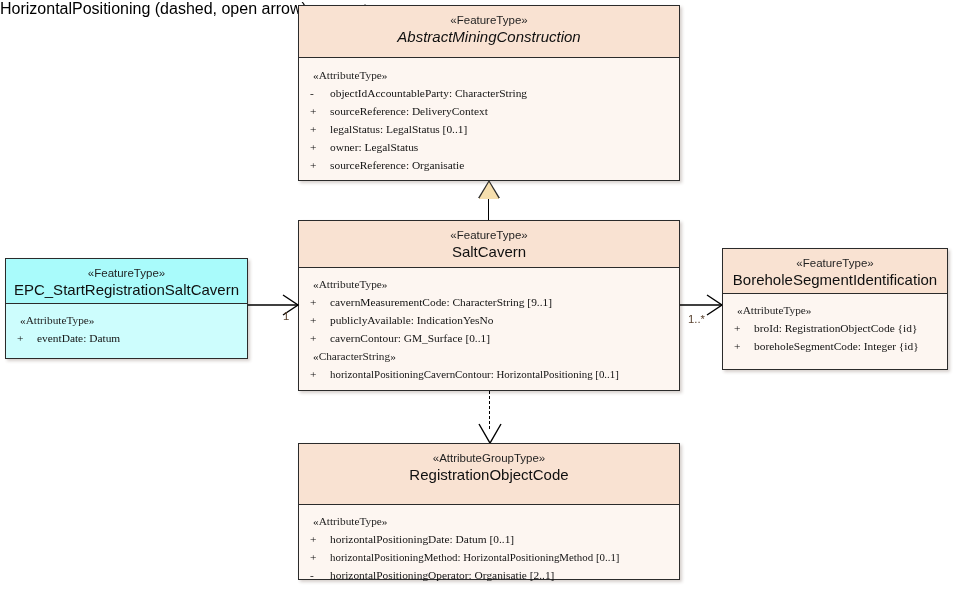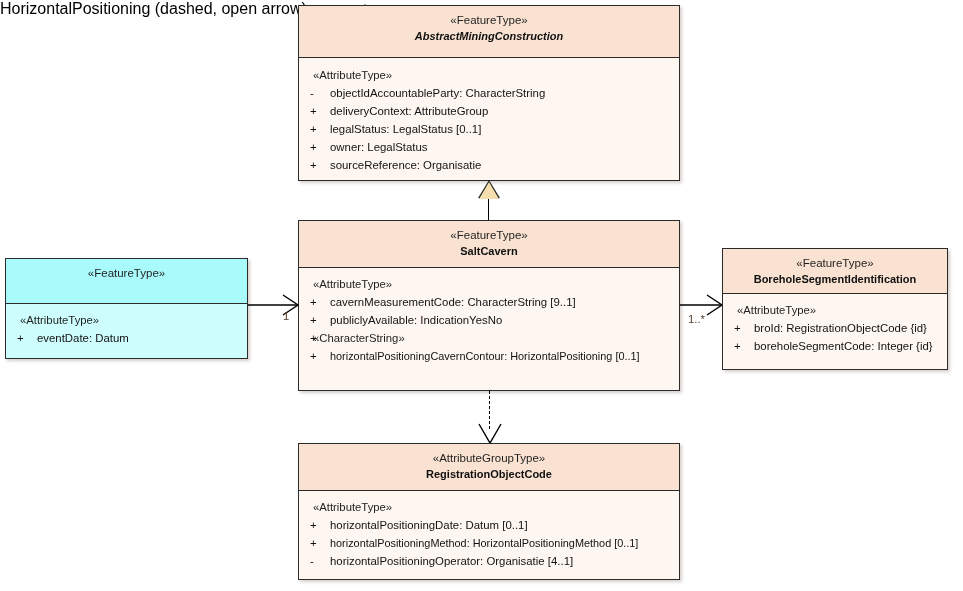--- a/index.html
+++ b/index.html
@@ -37,33 +37,34 @@
   .uml-class.cyan .hdr {
     background: #a9fbfb;
   }
   .stereo {
     font-size: 11.5px;
     color: #1f1f1f;
     line-height: 15px;
     white-space: nowrap;
   }
   .cname {
-    font-size: 11px;
-    font-weight: bold;
+    font-size: 15px;
+    font-weight: normal;
     color: #101010;
     line-height: 17px;
     white-space: nowrap;
   }
   .cname.abstract {
     font-style: italic;
   }
 
   .body {
     box-sizing: border-box;
     padding: 8px 5px 6px 5px;
+    font-family: Liberation Serif, serif;
   }
   .grp-stereo {
     font-size: 11.3px;
     color: #1f1f1f;
     padding-left: 9px;
     line-height: 18px;
     white-space: nowrap;
   }
   .attr {
     display: block;
@@ -143,21 +144,21 @@
       <div class="cname abstract">AbstractMiningConstruction</div>
     </div>
     <div class="body">
       <div class="grp-stereo">«AttributeType»</div>
       <div class="attr">
         <span class="vis">-</span>
         <span class="txt">objectIdAccountableParty: CharacterString</span>
       </div>
       <div class="attr">
         <span class="vis">+</span>
-        <span class="txt">deliveryContext: AttributeGroup</span>
+        <span class="txt">sourceReference: DeliveryContext</span>
       </div>
       <div class="attr">
         <span class="vis">+</span>
         <span class="txt">legalStatus: LegalStatus [0..1]</span>
       </div>
       <div class="attr">
         <span class="vis">+</span>
         <span class="txt">owner: LegalStatus</span>
       </div>
       <div class="attr">
@@ -183,33 +184,35 @@
       <div class="attr">
         <span class="vis">+</span>
         <span class="txt">cavernMeasurementCode: CharacterString [9..1]</span>
       </div>
       <div class="attr">
         <span class="vis">+</span>
         <span class="txt">publiclyAvailable: IndicationYesNo</span>
       </div>
       <div class="attr">
         <span class="vis">+</span>
+        <span class="txt">cavernContour: GM_Surface [0..1]</span>
       </div>
       <div class="grp-stereo">«CharacterString»</div>
       <div class="attr">
         <span class="vis">+</span>
         <span class="txt squeeze">horizontalPositioningCavernContour: HorizontalPositioning [0..1]</span>
       </div>
     </div>
   </div>
 
   
   <div class="uml-class cyan" style="left:5px; top:258px; width:243px; height:101px;">
     <div class="hdr" style="height:45px;">
       <div class="stereo">«FeatureType»</div>
+      <div class="cname">EPC_StartRegistrationSaltCavern</div>
     </div>
     <div class="body" style="padding-top:7px;">
       <div class="grp-stereo">«AttributeType»</div>
       <div class="attr">
         <span class="vis">+</span>
         <span class="txt">eventDate: Datum</span>
       </div>
     </div>
   </div>
 
@@ -247,34 +250,34 @@
   </div>
 
    HorizontalPositioning (dashed, open arrow) ==== --&gt;
   <div class="dashed-v" style="left:489px; top:391px; height:38px;"></div>
   <svg class="arrow-svg" style="left:476px; top:424px;" width="28" height="22" viewBox="0 0 28 22">
     <polyline points="3,0 14,19 25,0" fill="none" stroke="#000000" stroke-width="1.4"></polyline>
   </svg>
 
   
   <div class="uml-class" style="left:298px; top:443px; width:382px; height:137px;">
-    <div class="hdr" style="height:47px;">
+    <div class="hdr" style="height:61px;">
       <div class="stereo">«AttributeGroupType»</div>
       <div class="cname">RegistrationObjectCode</div>
     </div>
     <div class="body" style="padding-top:7px;">
       <div class="grp-stereo">«AttributeType»</div>
       <div class="attr">
         <span class="vis">+</span>
         <span class="txt">horizontalPositioningDate: Datum [0..1]</span>
       </div>
       <div class="attr">
         <span class="vis">+</span>
         <span class="txt squeeze">horizontalPositioningMethod: HorizontalPositioningMethod [0..1]</span>
       </div>
       <div class="attr">
         <span class="vis">-</span>
-        <span class="txt">horizontalPositioningOperator: Organisatie [4..1]</span>
+        <span class="txt">horizontalPositioningOperator: Organisatie [2..1]</span>
       </div>
     </div>
   </div>
 
 </div>
 
 </body></html>

